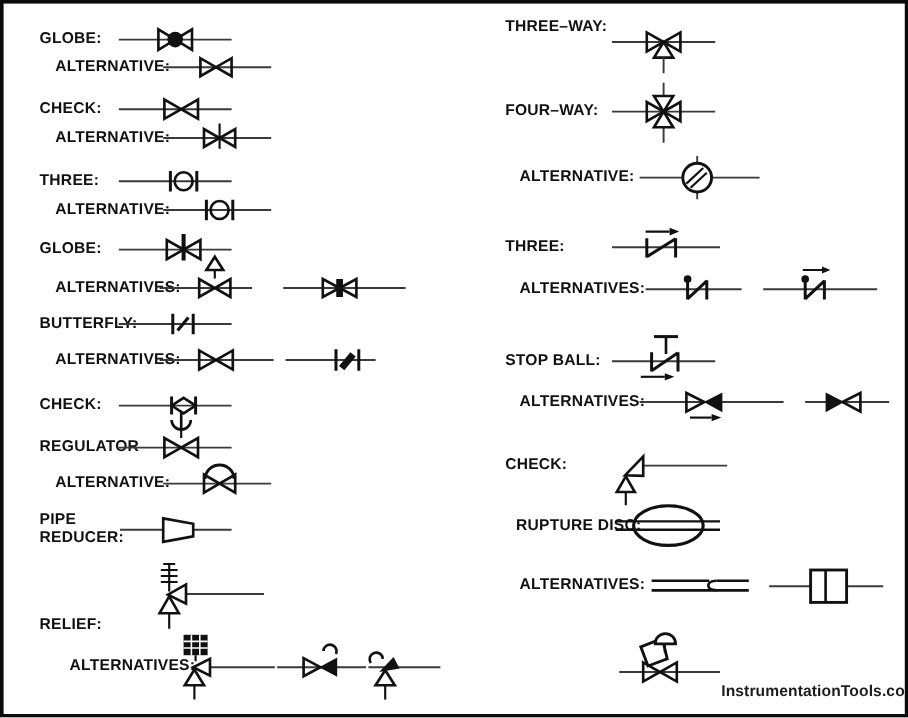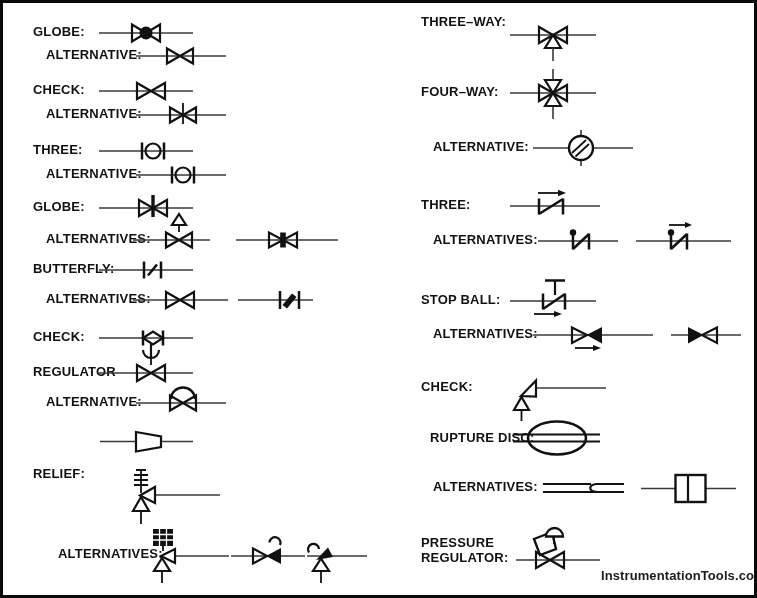--- a/index.html
+++ b/index.html
@@ -34,34 +34,34 @@
   <div class="lbl" style="left:43px;top:103px">ALTERNATIVE:</div>
   <div class="lbl" style="left:30px;top:139px">THREE:</div>
   <div class="lbl" style="left:43px;top:163px">ALTERNATIVE:</div>
   <div class="lbl" style="left:30px;top:196px">GLOBE:</div>
   <div class="lbl" style="left:43px;top:228px">ALTERNATIVES:</div>
   <div class="lbl" style="left:30px;top:258px">BUTTERFLY:</div>
   <div class="lbl" style="left:43px;top:288px">ALTERNATIVES:</div>
   <div class="lbl" style="left:30px;top:326px">CHECK:</div>
   <div class="lbl" style="left:30px;top:361px">REGULATOR</div>
   <div class="lbl" style="left:43px;top:391px">ALTERNATIVE:</div>
-  <div class="lbl" style="left:30px;top:463px">RELIEF:</div>
+  <div class="lbl" style="left:30px;top:422px"><span>PIPE</span><br><span>REDUCER:</span></div>
+  <div class="lbl" style="left:30px;top:509px">RELIEF:</div>
   <div class="lbl" style="left:55px;top:543px">ALTERNATIVES:</div>
 
   <div class="lbl" style="left:418px;top:11px">THREE–WAY:</div>
   <div class="lbl" style="left:418px;top:81px">FOUR–WAY:</div>
   <div class="lbl" style="left:430px;top:136px">ALTERNATIVE:</div>
   <div class="lbl" style="left:418px;top:194px">THREE:</div>
   <div class="lbl" style="left:430px;top:229px">ALTERNATIVES:</div>
   <div class="lbl" style="left:418px;top:289px">STOP BALL:</div>
   <div class="lbl" style="left:430px;top:323px">ALTERNATIVES:</div>
   <div class="lbl" style="left:418px;top:376px">CHECK:</div>
   <div class="lbl" style="left:427px;top:427px">RUPTURE DISC:</div>
   <div class="lbl" style="left:430px;top:476px">ALTERNATIVES:</div>
-  <div class="lbl" style="left:418px;top:532px"><span>PRESSURE</span><br><span>REGULATOR:</span></div>
 
   <div class="footer" style="left:598px;top:565px">InstrumentationTools.com</div>
 
   <svg class="layer" width="757" height="598" viewBox="0 0 757 598">
 
     <g>
       <path class="pipe" d="M96,30 H190"></path>
       <path class="sym" d="M129,21.5 L129,38.5 L143,30 Z M157,21.5 L157,38.5 L143,30 Z"></path>
       <circle class="ink" cx="143" cy="30" r="6.5"></circle>
     </g>

